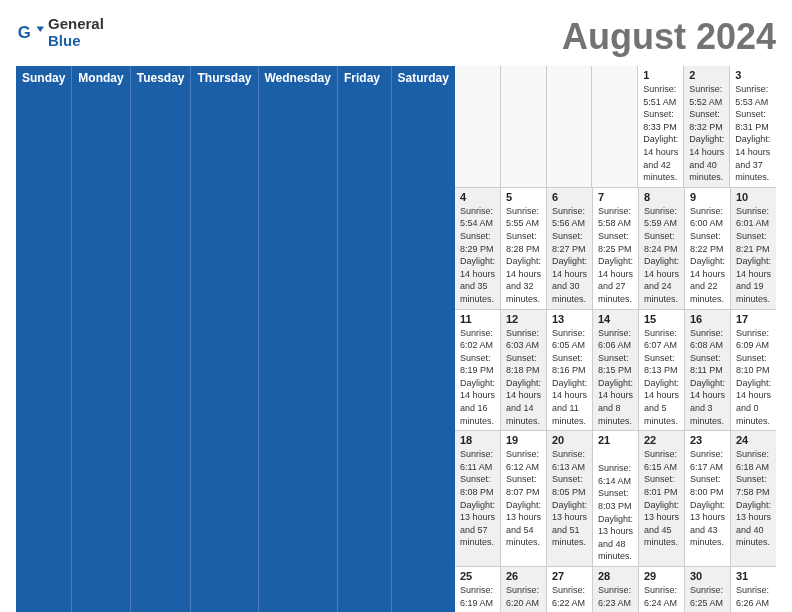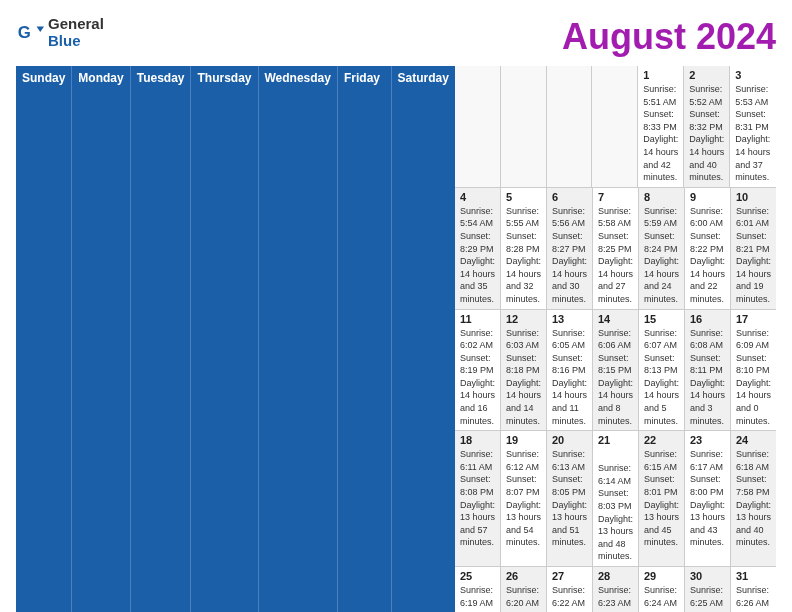--- a/index.html
+++ b/index.html
@@ -47,21 +47,21 @@
       width: 28px;
       height: 28px;
       margin-right: 4px;
     }
     .title-block {
       text-align: right;
     }
     .main-title {
       font-size: 36px;
       font-weight: bold;
-      color: #a21caf;
+      color: #737373;
     }
     .subtitle {
       font-size: 15px;
       color: #444;
     }
     .calendar {
       flex: 1;
       display: flex;
       flex-direction: row;
     }

